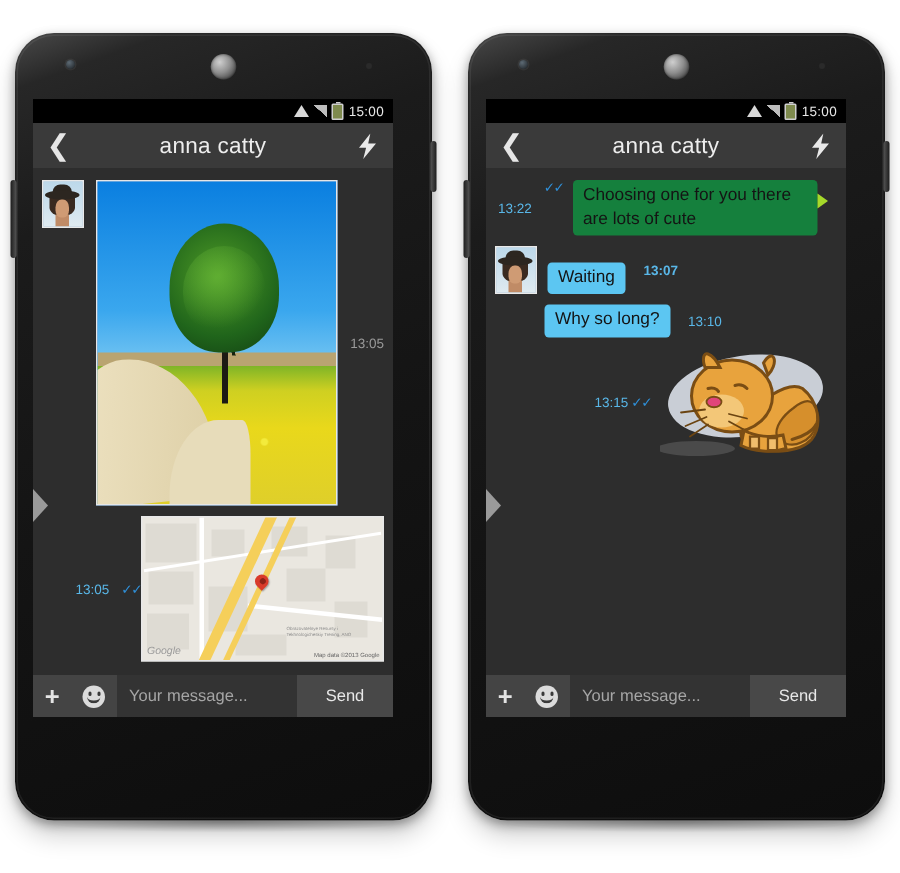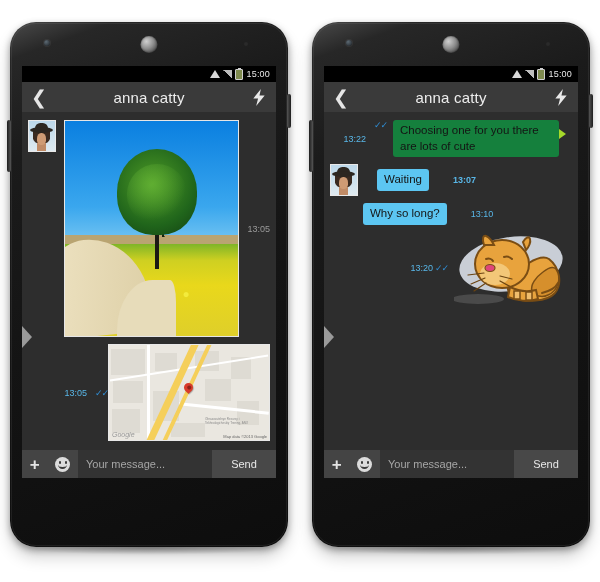--- a/index.html
+++ b/index.html
@@ -25,21 +25,21 @@
   .cam{position:absolute;top:18px;left:34px;width:6px;height:6px;border-radius:50%;
         background:radial-gradient(circle at 35% 30%,#5d6a74,#1a1e22);box-shadow:0 0 0 1px rgba(255,255,255,.06);}
   .sensor{position:absolute;top:20px;right:40px;width:4px;height:4px;border-radius:50%;background:#2a2a2a;}
 
   .pwr{position:absolute;right:-3px;top:72px;width:4px;height:34px;border-radius:2px;
         background:linear-gradient(90deg,#555,#1d1d1d);}
   .vol{position:absolute;left:-3px;top:98px;width:4px;height:52px;border-radius:2px;
         background:linear-gradient(270deg,#555,#1d1d1d);}
 
   
-  .screen{position:absolute;left:12px;right:12px;top:44px;height:412px;background:#2b2b2b;overflow:hidden;}
+  .screen{position:absolute;left:12px;right:26px;top:44px;height:412px;background:#2b2b2b;overflow:hidden;}
 
   .statusbar{height:16px;background:#000;display:flex;align-items:center;justify-content:flex-end;
         padding-right:6px;gap:3px;}
   .sb-time{color:#e8e8e8;font-size:9px;letter-spacing:.2px;}
   .ic-wifi{width:10px;height:8px;position:relative;}
   .ic-wifi i{position:absolute;left:0;bottom:0;width:0;height:0;border-left:5px solid transparent;
         border-right:5px solid transparent;border-bottom:8px solid #d8d8d8;}
   .ic-sig{width:9px;height:8px;background:linear-gradient(to top right,transparent 49%,#bdbdbd 50%);}
   .ic-bat{width:6px;height:9px;border:1px solid #cfcfcf;border-radius:1px;position:relative;background:#7e8a4e;}
   .ic-bat::before{content:"";position:absolute;top:-2px;left:1.5px;width:3px;height:1px;background:#cfcfcf;}
@@ -120,21 +120,21 @@
   .msgfield{flex:1;display:flex;align-items:center;padding-left:8px;color:#a6a6a6;font-size:11px;background:#333;}
   .sendbtn{width:64px;background:#484848;display:flex;align-items:center;justify-content:center;
         color:#e8e8e8;font-size:11px;}
 
   
   .bub{position:relative;border-radius:3px;padding:3px 7px;font-size:11.5px;line-height:1.35;color:#141414;}
   .bub.green{background:#15803d;}
   .bub.blue{background:#5cc6f2;}
 
   .r-right{display:flex;align-items:flex-start;justify-content:flex-end;padding:8px 13px 0 8px;gap:6px;}
-  .r-left{display:flex;align-items:center;padding:7px 8px 0 6px;gap:19px;}
+  .r-left{display:flex;align-items:flex-end;padding:7px 8px 0 6px;gap:7px;}
 
   .stickwrap{display:flex;align-items:center;justify-content:flex-end;padding:4px 6px 0 0;}
   .sticker{width:118px;height:78px;position:relative;}
 
   .erase{position:absolute;left:0;right:0;bottom:28px;height:108px;background:#212121;}
   .arrow{position:absolute;left:50%;transform:translateX(-50%);bottom:52px;width:1px;height:50px;background:#9b9b9b;}
   .arrow::before{content:"";position:absolute;top:0;left:-3px;width:0;height:0;
         border-left:3.5px solid transparent;border-right:3.5px solid transparent;border-bottom:6px solid #9b9b9b;}
   .bins{position:absolute;left:0;right:0;bottom:24px;display:flex;justify-content:center;gap:48px;}
   .bin{width:22px;height:24px;position:relative;}
@@ -314,21 +314,21 @@
           <div class="bub blue">Waiting</div>
           <div class="stamp blue" style="margin-left:5px;font-weight:bold;">13:07</div>
         </div>
 
         <div class="r-left" style="padding-left:39px;">
           <div class="bub blue">Why so long?</div>
           <div class="stamp blue" style="margin-left:5px;">13:10</div>
         </div>
 
         <div class="stickwrap">
-          <div class="stamp blue" style="margin:0;">13:20</div>
+          <div class="stamp blue" style="margin:0;">13:15</div>
           <div class="ticks" style="margin-right:6px;">✓✓</div>
           <div class="sticker">
             <svg viewBox="0 0 118 78" width="118" height="78">
               <ellipse cx="24" cy="70" rx="26" ry="5" fill="#4a4a4a"></ellipse>
               <ellipse cx="57" cy="35" rx="52" ry="27" fill="#c9ced6" transform="rotate(-8 57 35)"></ellipse>
               <path d="M95 30c10 8 14 24 6 34-8 9-30 10-42 4-7-4-6-12-2-18 7-10 28-26 38-20z" fill="#e8a33d" stroke="#7a4d14" stroke-width="2"></path>
               <path d="M102 40c6 9 2 22-8 26-6 3-14 1-16-4-2-6 4-14 11-19 5-4 10-6 13-3z" fill="#d68f2c" stroke="#7a4d14" stroke-width="1.5"></path>
               <ellipse cx="48" cy="35" rx="27" ry="24" fill="#e8a33d" stroke="#7a4d14" stroke-width="2"></ellipse>
               <path d="M30 16c-2-6-1-10 2-9 3 1 6 5 8 9z" fill="#e8a33d" stroke="#7a4d14" stroke-width="2"></path>
               <path d="M69 13c3-5 6-6 7-3 1 3-1 8-4 11z" fill="#e8a33d" stroke="#7a4d14" stroke-width="2"></path>

